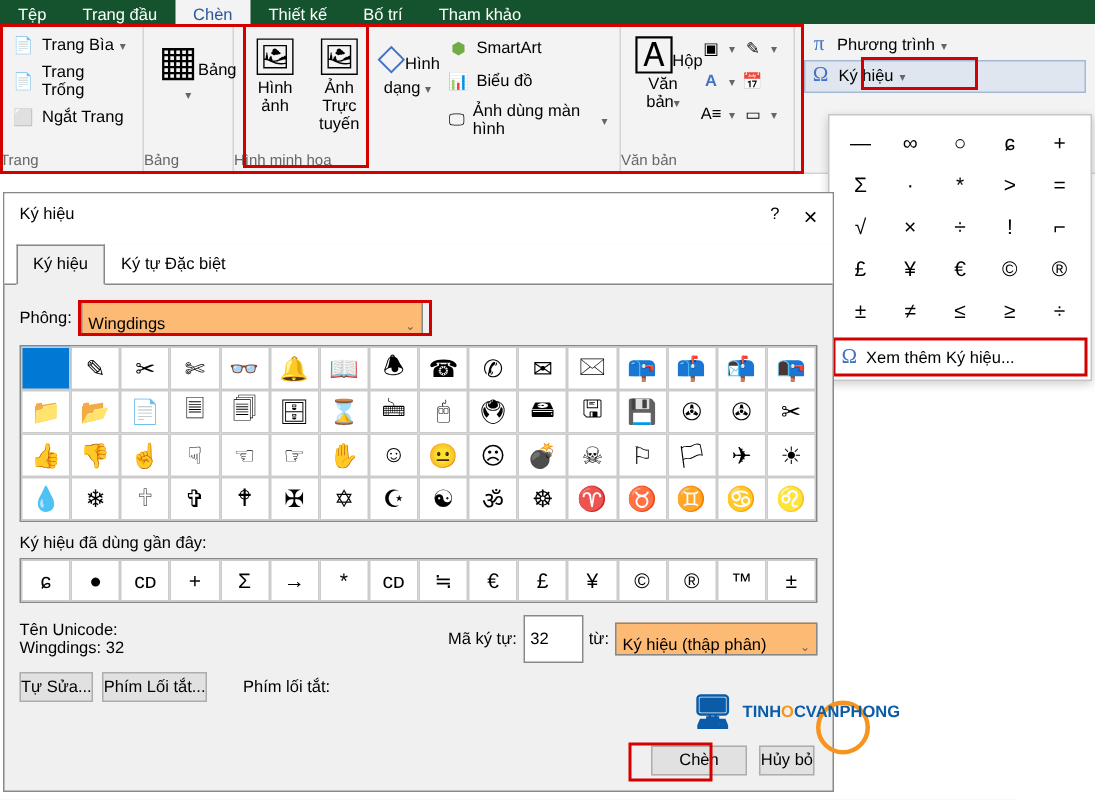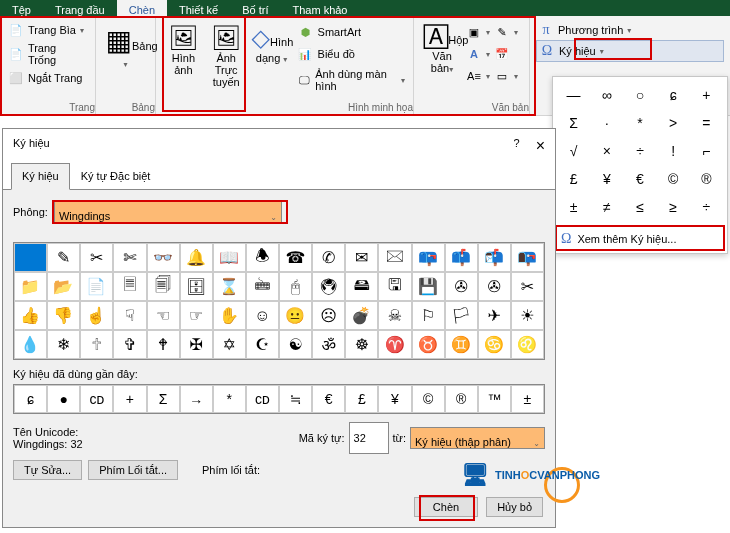--- a/index.html
+++ b/index.html
@@ -2,42 +2,42 @@
 <html><head>
 <meta charset="utf-8">
 <style>
 *{box-sizing:border-box;margin:0;padding:0;font-family:"Segoe UI",Tahoma,sans-serif;font-size:11px}
 body{background:#fff;width:730px;height:533px;overflow:hidden;position:relative}
 .ribbon{background:#14532d;display:flex;height:16px}
 .ribbon-tab{color:#fff;padding:4px 12px;cursor:pointer}
 .ribbon-tab.active{background:#f3f3f3;color:#2b579a}
 .toolbar{background:#f3f3f3;height:100px;display:flex;border-bottom:1px solid #d4d4d4;position:relative}
 .tool-group{border-right:1px solid #d4d4d4;padding:4px 6px;display:flex;flex-direction:column;position:relative}
-.tool-group-label{position:absolute;bottom:2px;left:0;right:0;text-align:right;color:#666;font-size:10px}
+.tool-group-label{position:absolute;bottom:2px;left:0;right:0;text-align:left;color:#666;font-size:10px}
 .tool-btn{display:flex;align-items:center;gap:4px;padding:2px;cursor:pointer}
 .tool-icon{width:16px;height:16px;display:inline-flex;align-items:center;justify-content:center}
 .tool-btn-lg{flex-direction:column;align-items:center;padding:4px;cursor:pointer;text-align:center;width:48px}
 .tool-icon-lg{width:32px;height:32px}
 .red-box{border:2px solid #d40000;position:absolute}
 .dialog{position:absolute;left:2px;top:128px;width:554px;height:400px;background:#f0f0f0;border:1px solid #888}
 .dialog-title{display:flex;justify-content:space-between;padding:8px 10px;background:#fff}
 .dialog-tabs{display:flex;padding:0 8px;background:#fff}
 .dialog-tab{padding:6px 10px;cursor:pointer;border:1px solid transparent}
 .dialog-tab.active{border:1px solid #888;border-bottom:1px solid #f0f0f0;background:#f0f0f0;margin-bottom:-1px}
 .dialog-body{padding:10px;border-top:1px solid #888}
-.font-row{display:flex;align-items:center;gap:6px;margin-bottom:18px}
+.font-row{display:flex;align-items:center;gap:6px;margin-bottom:6px}
 .font-select{width:228px;height:22px;border:1px solid #888;background:#fdba74;padding:0 4px;display:flex;justify-content:space-between;align-items:flex-end}
 .sym-grid{display:grid;grid-template-columns:repeat(16,1fr);border:1px solid #888;background:#fff;margin-bottom:8px}
 .sym-cell{border:1px solid #ccc;height:29px;display:flex;align-items:center;justify-content:center;font-size:16px;cursor:pointer}
 .sym-cell.sel{background:#0078d4;color:#fff}
 .recent-grid{display:grid;grid-template-columns:repeat(16,1fr);border:1px solid #888;background:#fff;margin-bottom:8px}
 .recent-cell{border:1px solid #ccc;height:28px;display:flex;align-items:center;justify-content:center;font-size:14px}
 .meta-row{display:flex;align-items:center;gap:6px;margin-bottom:6px}
 .meta-input{border:1px solid #888;background:#fff;padding:2px 4px;height:32px}
-.btn{background:#e1e1e1;border:1px solid #adadad;padding:3px 10px;cursor:pointer}
+.btn{background:#e1e1e1;border:1px solid #adadad;padding:3px 0;cursor:pointer}
 .dialog-footer{position:absolute;bottom:10px;right:12px;display:flex;gap:8px}
 .sym-panel{position:absolute;right:2px;top:76px;width:176px;background:#fff;border:1px solid #c6c6c6;box-shadow:0 2px 6px rgba(0,0,0,.2)}
 .sym-panel-grid{display:grid;grid-template-columns:repeat(5,1fr);padding:4px}
 .sym-panel-cell{height:28px;display:flex;align-items:center;justify-content:center;font-size:14px;cursor:pointer}
 .sym-more{padding:6px 8px;display:flex;align-items:center;gap:6px;cursor:pointer}
 .brand{position:absolute;right:130px;bottom:45px;display:flex;align-items:center;gap:6px;font-weight:bold;font-size:18px;color:#0a5ca8}
 .brand-o{color:#f7941d}
 .circ{position:absolute;width:36px;height:36px;border:3px solid #f7941d;border-radius:50%}
 .dd{font-size:8px;color:#666}
 .omega{font-family:serif;font-size:14px;color:#4472c4}

